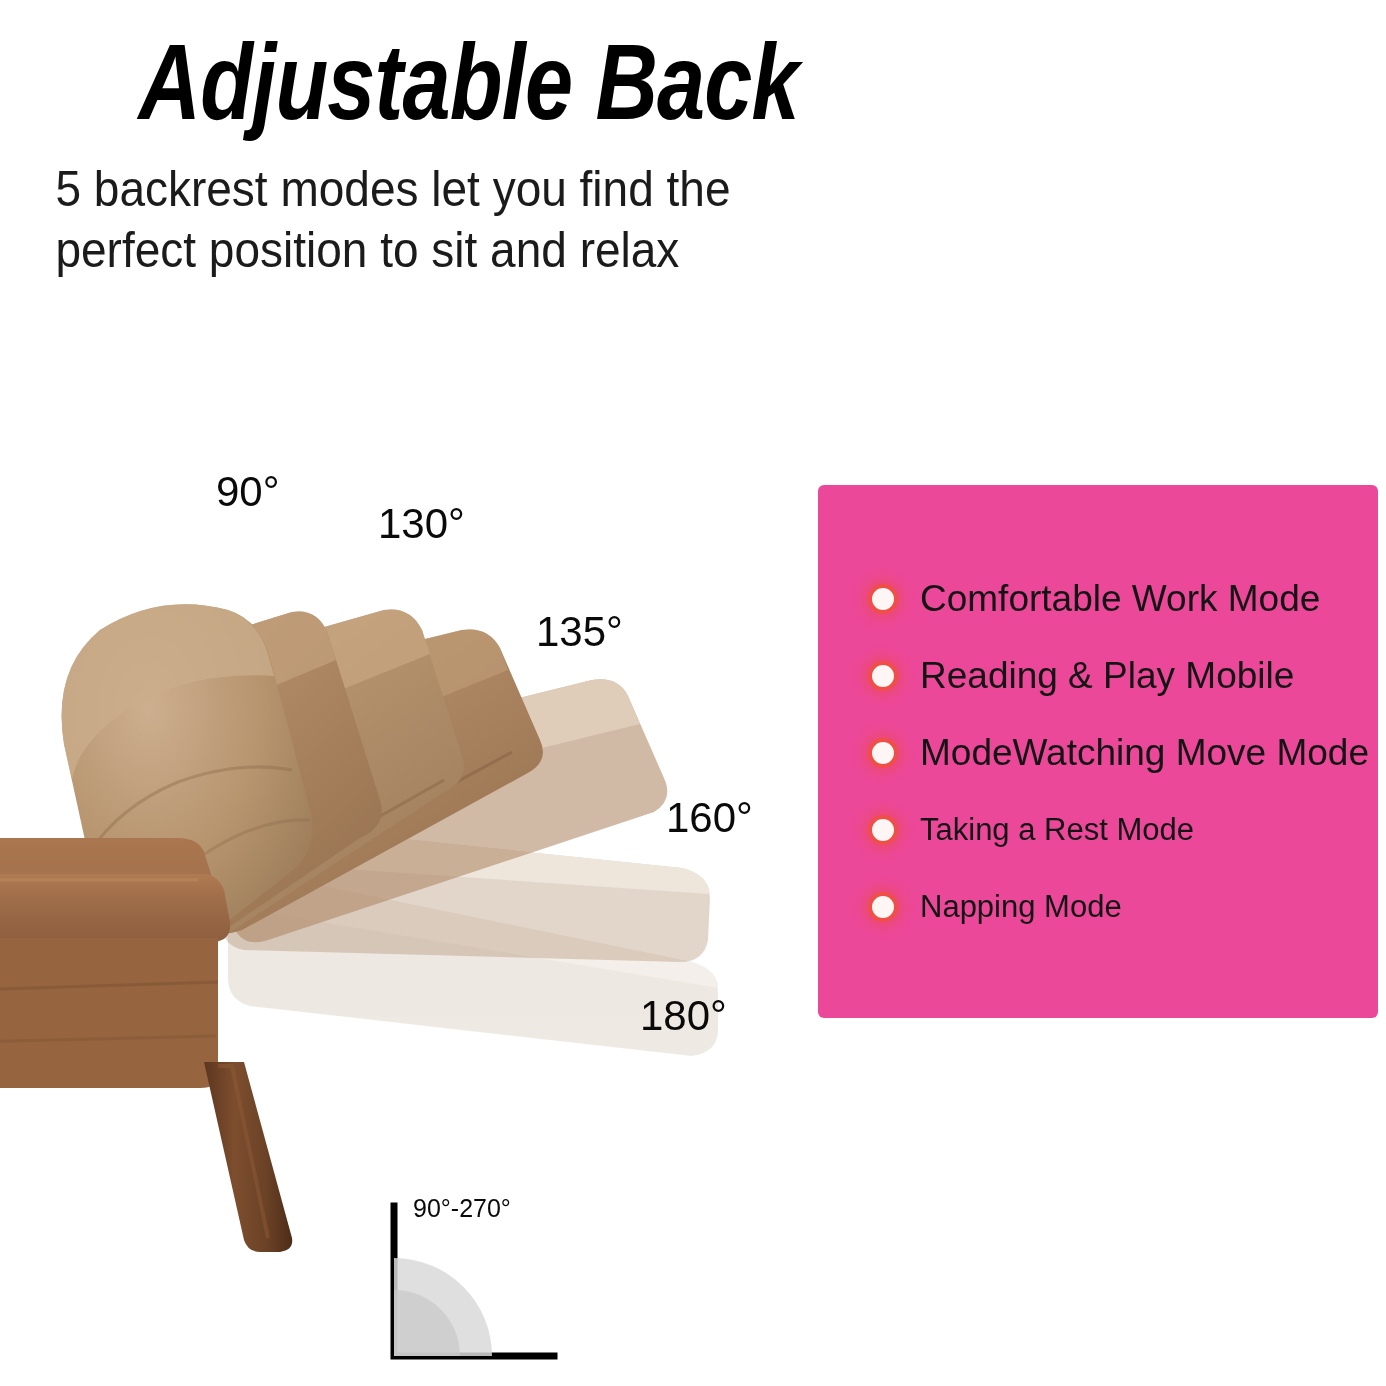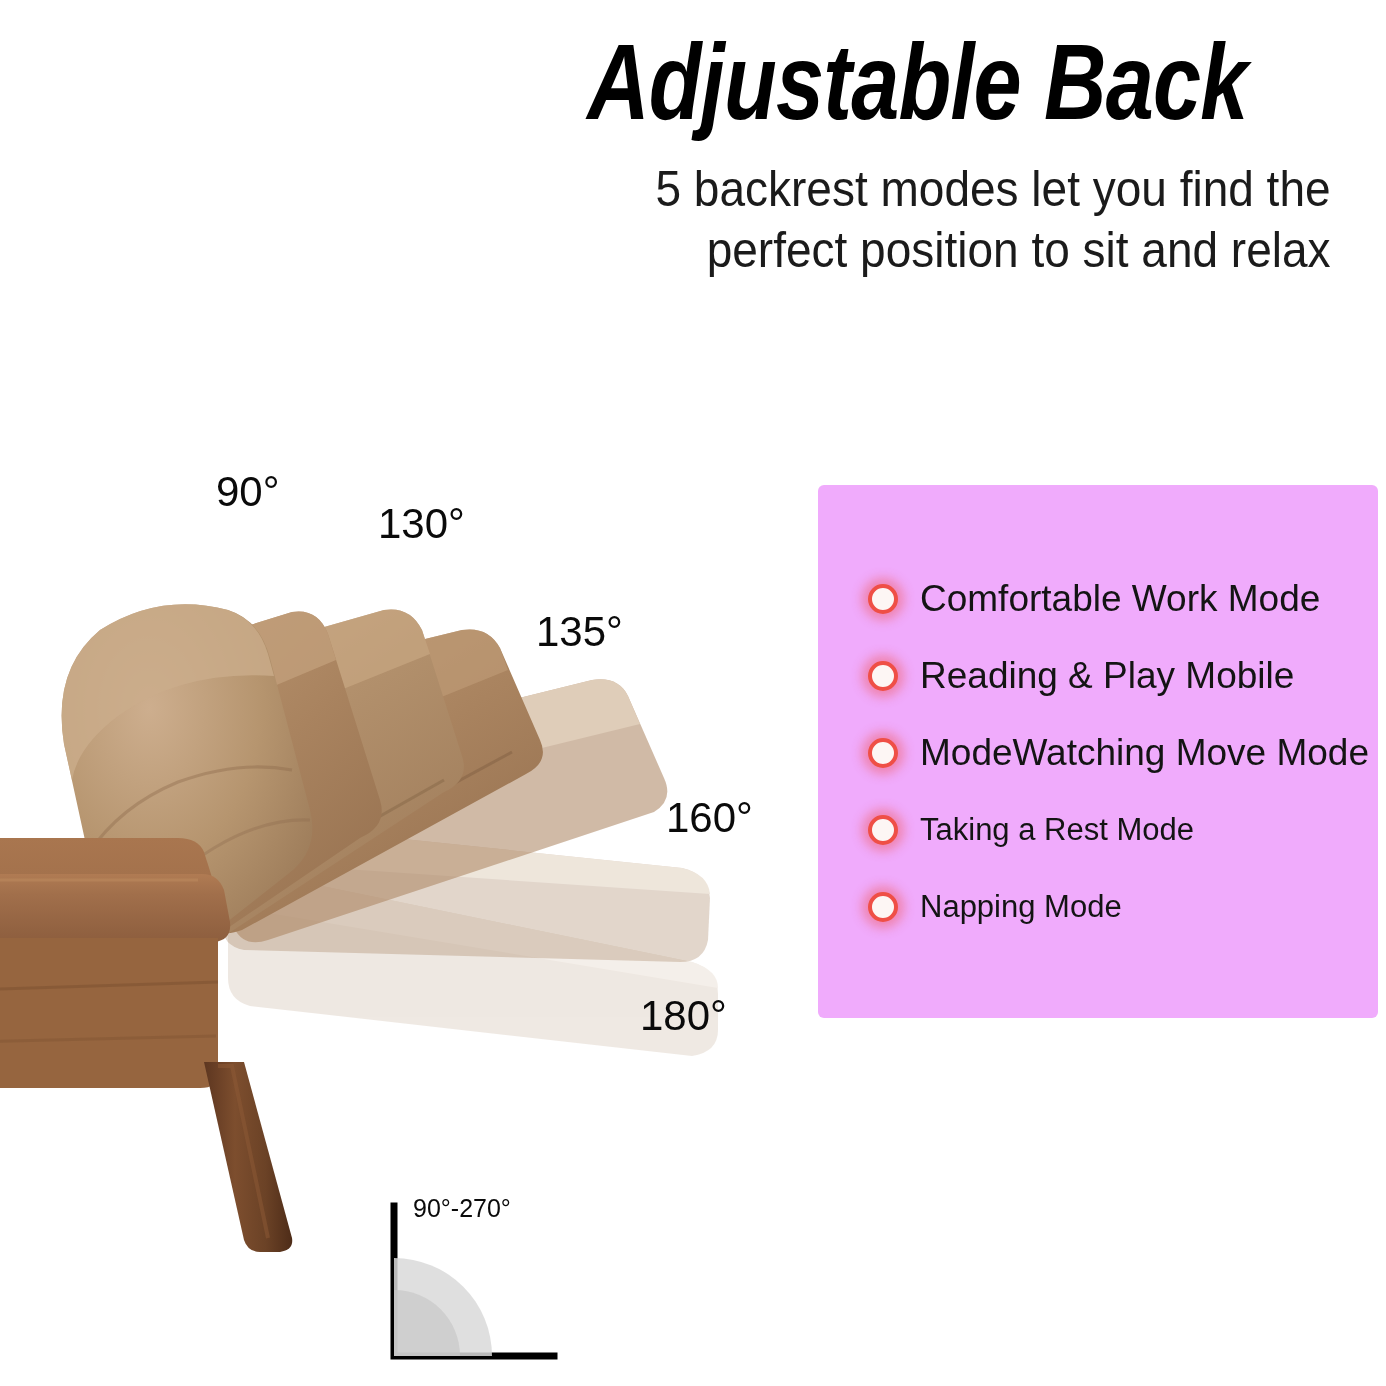--- a/index.html
+++ b/index.html
@@ -15,21 +15,21 @@
     font-family: "Liberation Sans", sans-serif;
     -webkit-font-smoothing: antialiased;
   }
 
   
   #header {
     position: absolute;
     left: 0;
     top: 0;
     width: 1386px;
-    text-align: right;
+    text-align: left;
   }
   #title {
     margin: 0;
     padding-top: 22px;
     font-family: "Liberation Sans", sans-serif;
     font-size: 108px;
     font-weight: 700;
     font-style: italic;
     letter-spacing: -1px;
     color: #000000;
@@ -70,21 +70,21 @@
     letter-spacing: 0px;
   }
 
   
   #feature-panel {
     position: absolute;
     left: 818px;
     top: 485px;
     width: 560px;
     height: 533px;
-    background: #f0abfc;
+    background: #ec4899;
     border-radius: 6px;
   }
   #feature-list {
     position: absolute;
     left: 50px;
     top: 76px;
     width: 500px;
     list-style: none;
     margin: 0;
     padding: 0;

